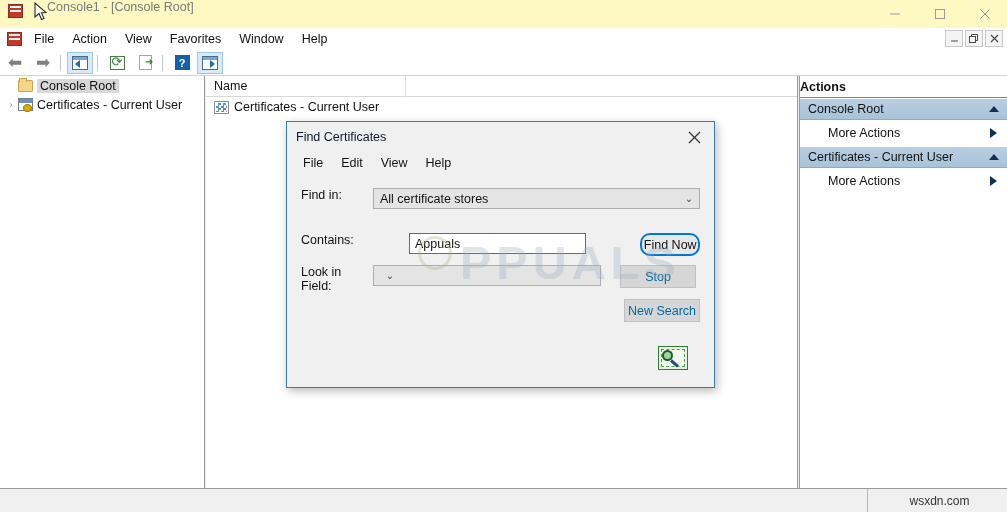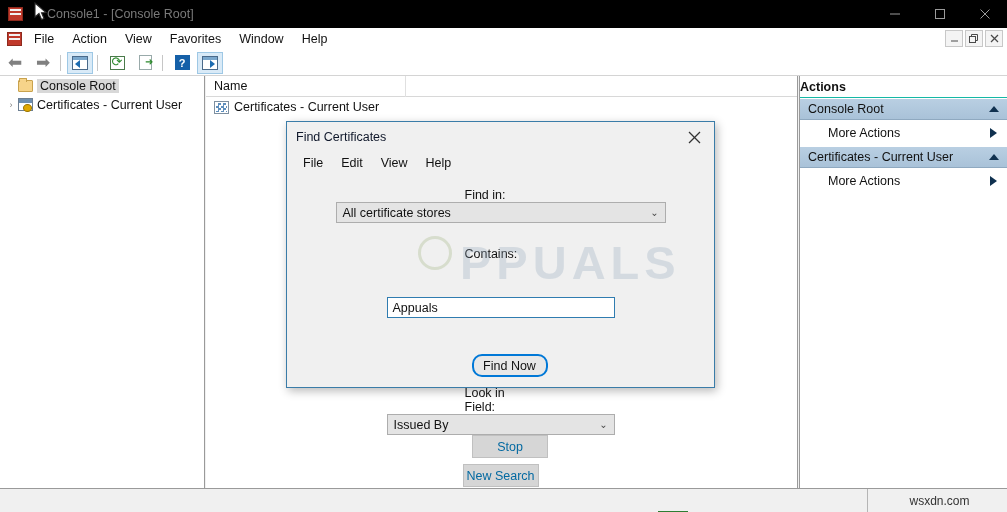--- a/index.html
+++ b/index.html
@@ -14,22 +14,22 @@
     position: relative;
     width: 1007px; height: 512px;
     background: #ffffff;
     overflow: hidden;
   }
 
   
   .titlebar {
     position: absolute; left: 0; top: 0;
     width: 1007px; height: 28px;
-    background: #000000;
-    display: flex; align-items: center;
+    background: #fef9c3;
+    display: flex; 
   }
   .titlebar-icon {
     width: 22px; height: 22px;
     margin-left: 5px; margin-right: 2px;
     position: relative; flex: none;
   }
   .mmc-icon-red {
     position: absolute; left: 3px; top: 4px;
     width: 15px; height: 14px;
     background: #c0392b;
@@ -327,21 +327,21 @@
     padding-left: 8px;
     border-bottom: 1px solid transparent;
   }
   .dlg-menu-item {
     font-size: 12.5px; color: #111;
     padding: 2px 8px; margin-right: 2px;
   }
   .dlg-body { position: relative; padding: 0 14px; }
 
   .field-row {
-    display: flex; align-items: center; margin-top: 10px; flex-direction: column;
+    display: flex; margin-top: 10px;
   }
   .field-label {
     font-size: 12.5px; color: #111;
     width: 72px; flex: none;
   }
   .combo {
     height: 21px; background: #e4e4e4;
     border: 1px solid #adadad;
     display: flex; align-items: center;
     font-size: 12.5px; color: #111;
@@ -587,21 +587,20 @@
           <span>Appuals</span>
         </div>
         <div class="btn btn-default" style="margin-left:18px;border-radius:10px;">
           <span>Find Now</span>
         </div>
       </div>
 
       <div class="field-row" style="margin-top:9px;">
         <div class="field-label">Look in Field:</div>
         <div class="combo" style="width:228px;">
-          <span class="cb-text">Issued By</span>
           <span class="cb-arrow">⌄</span>
         </div>
         <div class="btn btn-disabled" style="margin-left:19px;">
           <span>Stop</span>
         </div>
       </div>
 
       <div class="field-row" style="margin-top:6px; justify-content:flex-end;">
         <div class="btn btn-disabled" style="width:76px;">
           <span>New Search</span>

